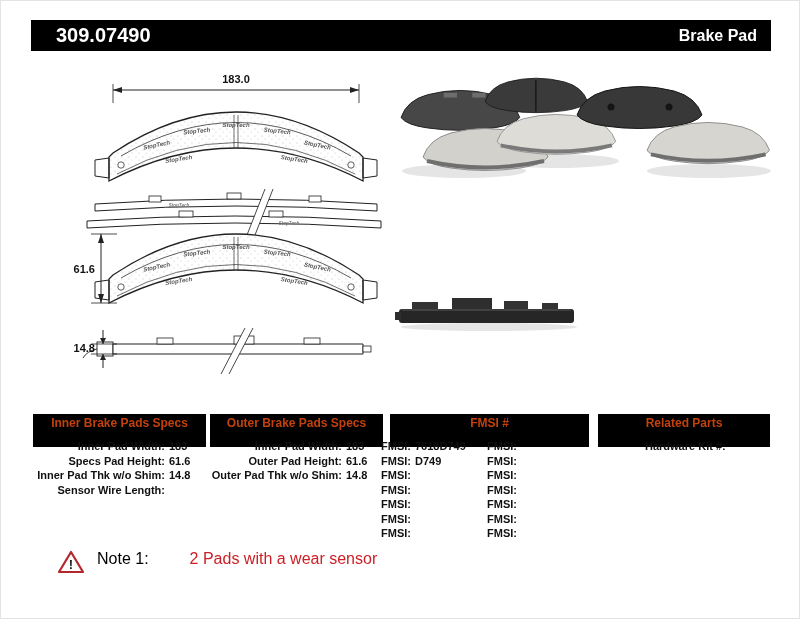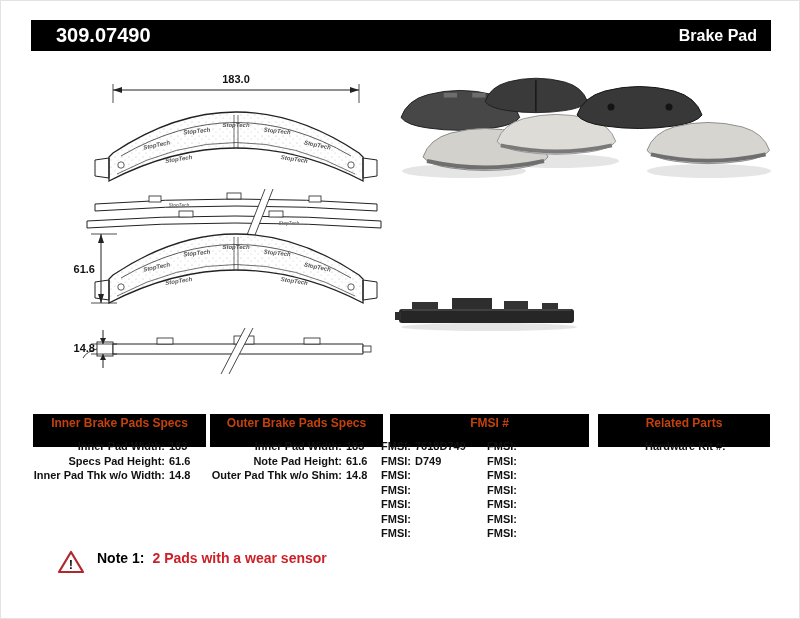--- a/index.html
+++ b/index.html
@@ -41,22 +41,22 @@
   .frow { display:flex; height:14.5px; line-height:14.5px; font-size:11px; font-weight:bold; color:#111; }
   .frow .fl  { width:38px; text-align:right; }
   .frow .fv  { width:70px; padding-left:4px; }
   .frow .fl2 { width:36px; text-align:right; }
   .frow .fv2 { flex:1; padding-left:4px; }
 
   .rrow { height:14.5px; line-height:14.5px; font-size:11px; font-weight:bold; color:#111; }
 
   .notes { position:absolute; left:56px; top:548px; display:flex; align-items:flex-start; }
   .note-lines { margin-left:12px; }
-  .note-line { height:19px; line-height:19px; font-size:14px; font-weight:bold; color:#000; display:flex; white-space:nowrap; }
-  .note-red { color:#cc2026; margin-left:8px; }
+  .note-line { height:19px; line-height:19px; font-size:16px; font-weight:normal; color:#000; display:flex; white-space:nowrap;gap:41px; }
+  .note-red { color:#cc2026; }
 </style>
 </head>
 <body>
 
 <div class="page">
 
   <div class="header-bar">
     <span class="part-number">309.07490</span>
     <span class="product-title">Brake Pad</span>
   </div>
@@ -201,32 +201,36 @@
     <div class="rows rows-inner">
       <div class="srow">
           <span class="lbl">Inner Pad Width:</span>
           <span class="val">183</span>
         </div>
       <div class="srow">
           <span class="lbl">Specs Pad Height:</span>
           <span class="val">61.6</span>
         </div>
       <div class="srow">
-          <span class="lbl">Inner Pad Thk w/o Width:</span>
+          <span class="lbl">Inner Pad Thk w/o Shim:</span>
           <span class="val">14.8</span>
+        </div>
+      <div class="srow">
+          <span class="lbl">Sensor Wire Length:</span>
+          <span class="val"></span>
         </div>
     </div>
 
     <div class="rows rows-outer">
       <div class="srow">
           <span class="lbl">Inner Pad Width:</span>
           <span class="val">183</span>
         </div>
       <div class="srow">
-          <span class="lbl">Note Pad Height:</span>
+          <span class="lbl">Outer Pad Height:</span>
           <span class="val">61.6</span>
         </div>
       <div class="srow">
           <span class="lbl">Outer Pad Thk w/o Shim:</span>
           <span class="val">14.8</span>
         </div>
     </div>
 
     <div class="rows rows-fmsi">
       <div class="frow">

